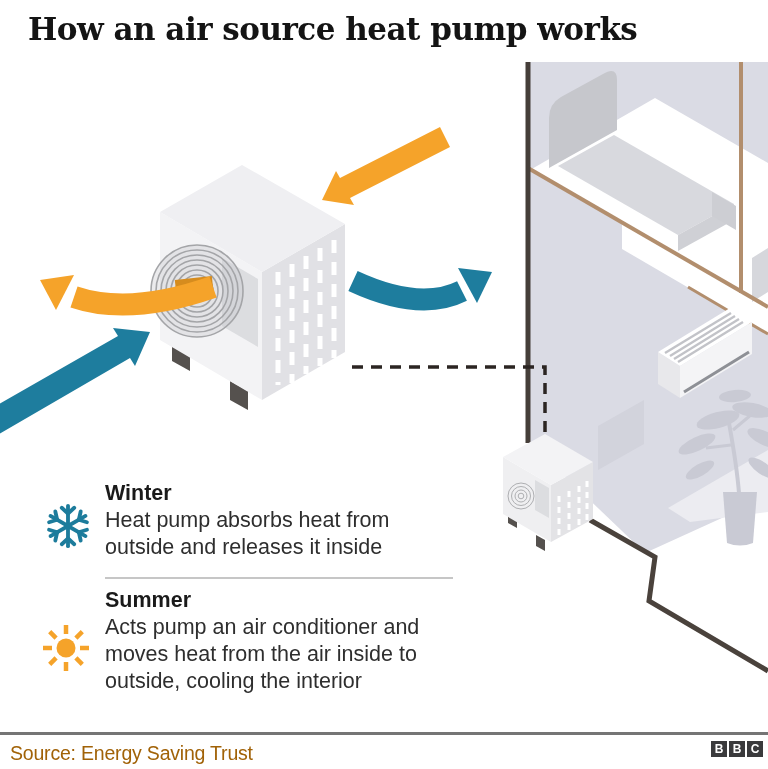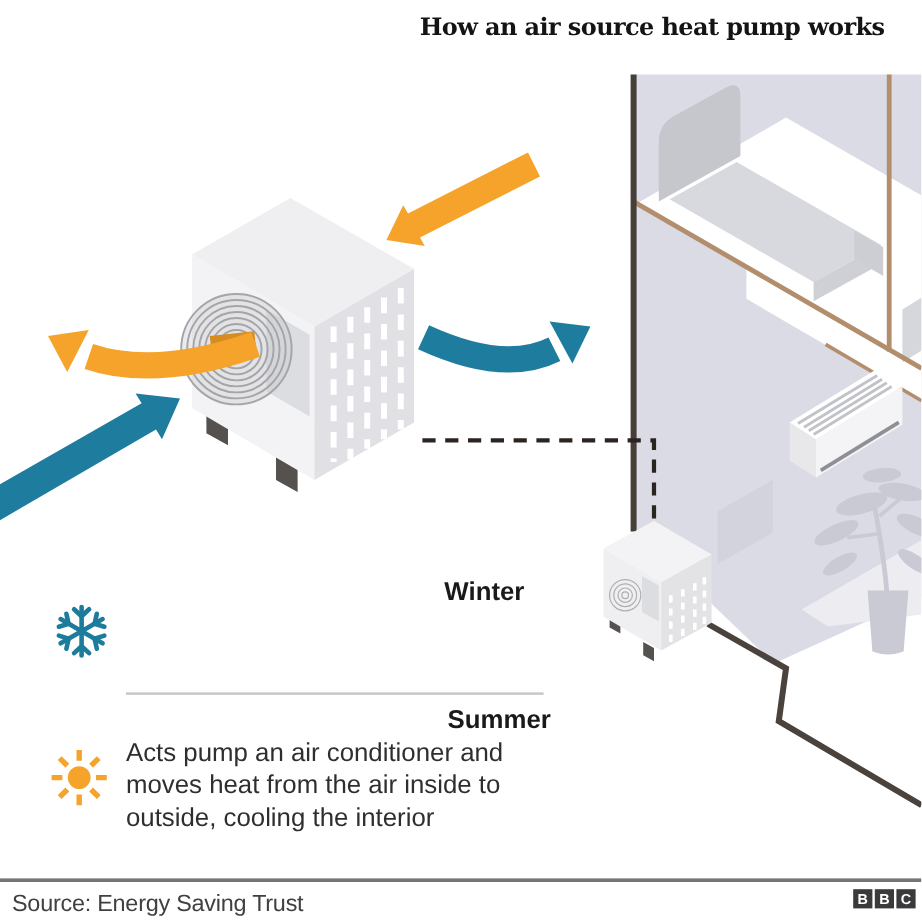--- a/index.html
+++ b/index.html
@@ -1,36 +1,36 @@
 <!DOCTYPE html>
 <html><head>
 <meta charset="utf-8">
 <style>
   html,body{margin:0;padding:0;background:#ffffff;}
   .canvas{
     position:relative;width:768px;height:769px;background:#ffffff;overflow:hidden;
     font-family:"Liberation Sans",sans-serif;color:#1f1f1f;
   }
   .title{
-    position:absolute;left:17px;top:10px;width:720px;margin:0;
-    font-family:"DejaVu Serif",serif;font-weight:700;font-size:20px;line-height:1.25;
-    color:#141414;letter-spacing:-0.5px;text-align:right;
+    position:absolute;left:28px;top:10px;width:720px;margin:0;
+    font-family:"DejaVu Serif",serif;font-weight:700;font-size:31px;line-height:1.25;
+    color:#141414;letter-spacing:-0.5px;
   }
   .scene{position:absolute;left:0;top:0;width:768px;height:769px;}
   .season{position:absolute;}
   .season-text{position:absolute;}
-  .season-name{font-weight:700;font-size:21.5px;line-height:27px;color:#1a1a1a;margin:0;text-align:right;}
+  .season-name{font-weight:700;font-size:21.5px;line-height:27px;color:#1a1a1a;margin:0;}
   .season-desc{font-size:21.5px;line-height:27px;color:#2e2e2e;margin:0;}
   .winter-text{left:105px;top:480px;width:332px;}
   .summer-text{left:105px;top:587px;width:354px;}
   .winter-icon{left:43px;top:501px;}
   .summer-icon{left:40px;top:622px;}
   .season-divider{position:absolute;left:105px;top:577px;width:348px;border-top:2px solid #c6c6c6;}
   .footer-rule{position:absolute;left:0;top:732px;width:768px;border-top:3px solid #757575;}
-  .source{position:absolute;left:10px;top:742px;font-size:19.5px;color:#404040;letter-spacing:-0.2px;}
+  .source{position:absolute;left:10px;top:742px;font-size:19.5px;color:#a16207;letter-spacing:-0.2px;}
   .bbc{position:absolute;top:741px;right:5px;display:flex;gap:2px;}
   .bbc .blk{
     width:16px;height:16px;background:#3a3a3c;color:#ffffff;display:flex;
     align-items:center;justify-content:center;font-weight:700;font-size:12px;
     font-family:"Liberation Sans",sans-serif;
   }
 </style>
 </head>
 <body>
 
@@ -176,20 +176,21 @@
       <use href="#arm" transform="rotate(60)"></use>
       <use href="#arm" transform="rotate(120)"></use>
       <use href="#arm" transform="rotate(180)"></use>
       <use href="#arm" transform="rotate(240)"></use>
       <use href="#arm" transform="rotate(300)"></use>
     </g>
     <circle cx="0" cy="0" r="3.5" fill="#1d7c9c"></circle>
   </svg>
   <div class="season-text winter-text">
     <p class="season-name">Winter</p>
+    <p class="season-desc">Heat pump absorbs heat from outside and releases it inside</p>
   </div>
 
   <div class="season-divider"></div>
 
   <svg class="season icon summer-icon" width="52" height="52" viewBox="-26 -26 52 52">
     <circle cx="0" cy="0" r="9.5" fill="#f5a32a"></circle>
     <g stroke="#f5a32a" stroke-width="4.5">
       <line x1="0" y1="-14" x2="0" y2="-23"></line>
       <line x1="0" y1="14" x2="0" y2="23"></line>
       <line x1="-14" y1="0" x2="-23" y2="0"></line>

